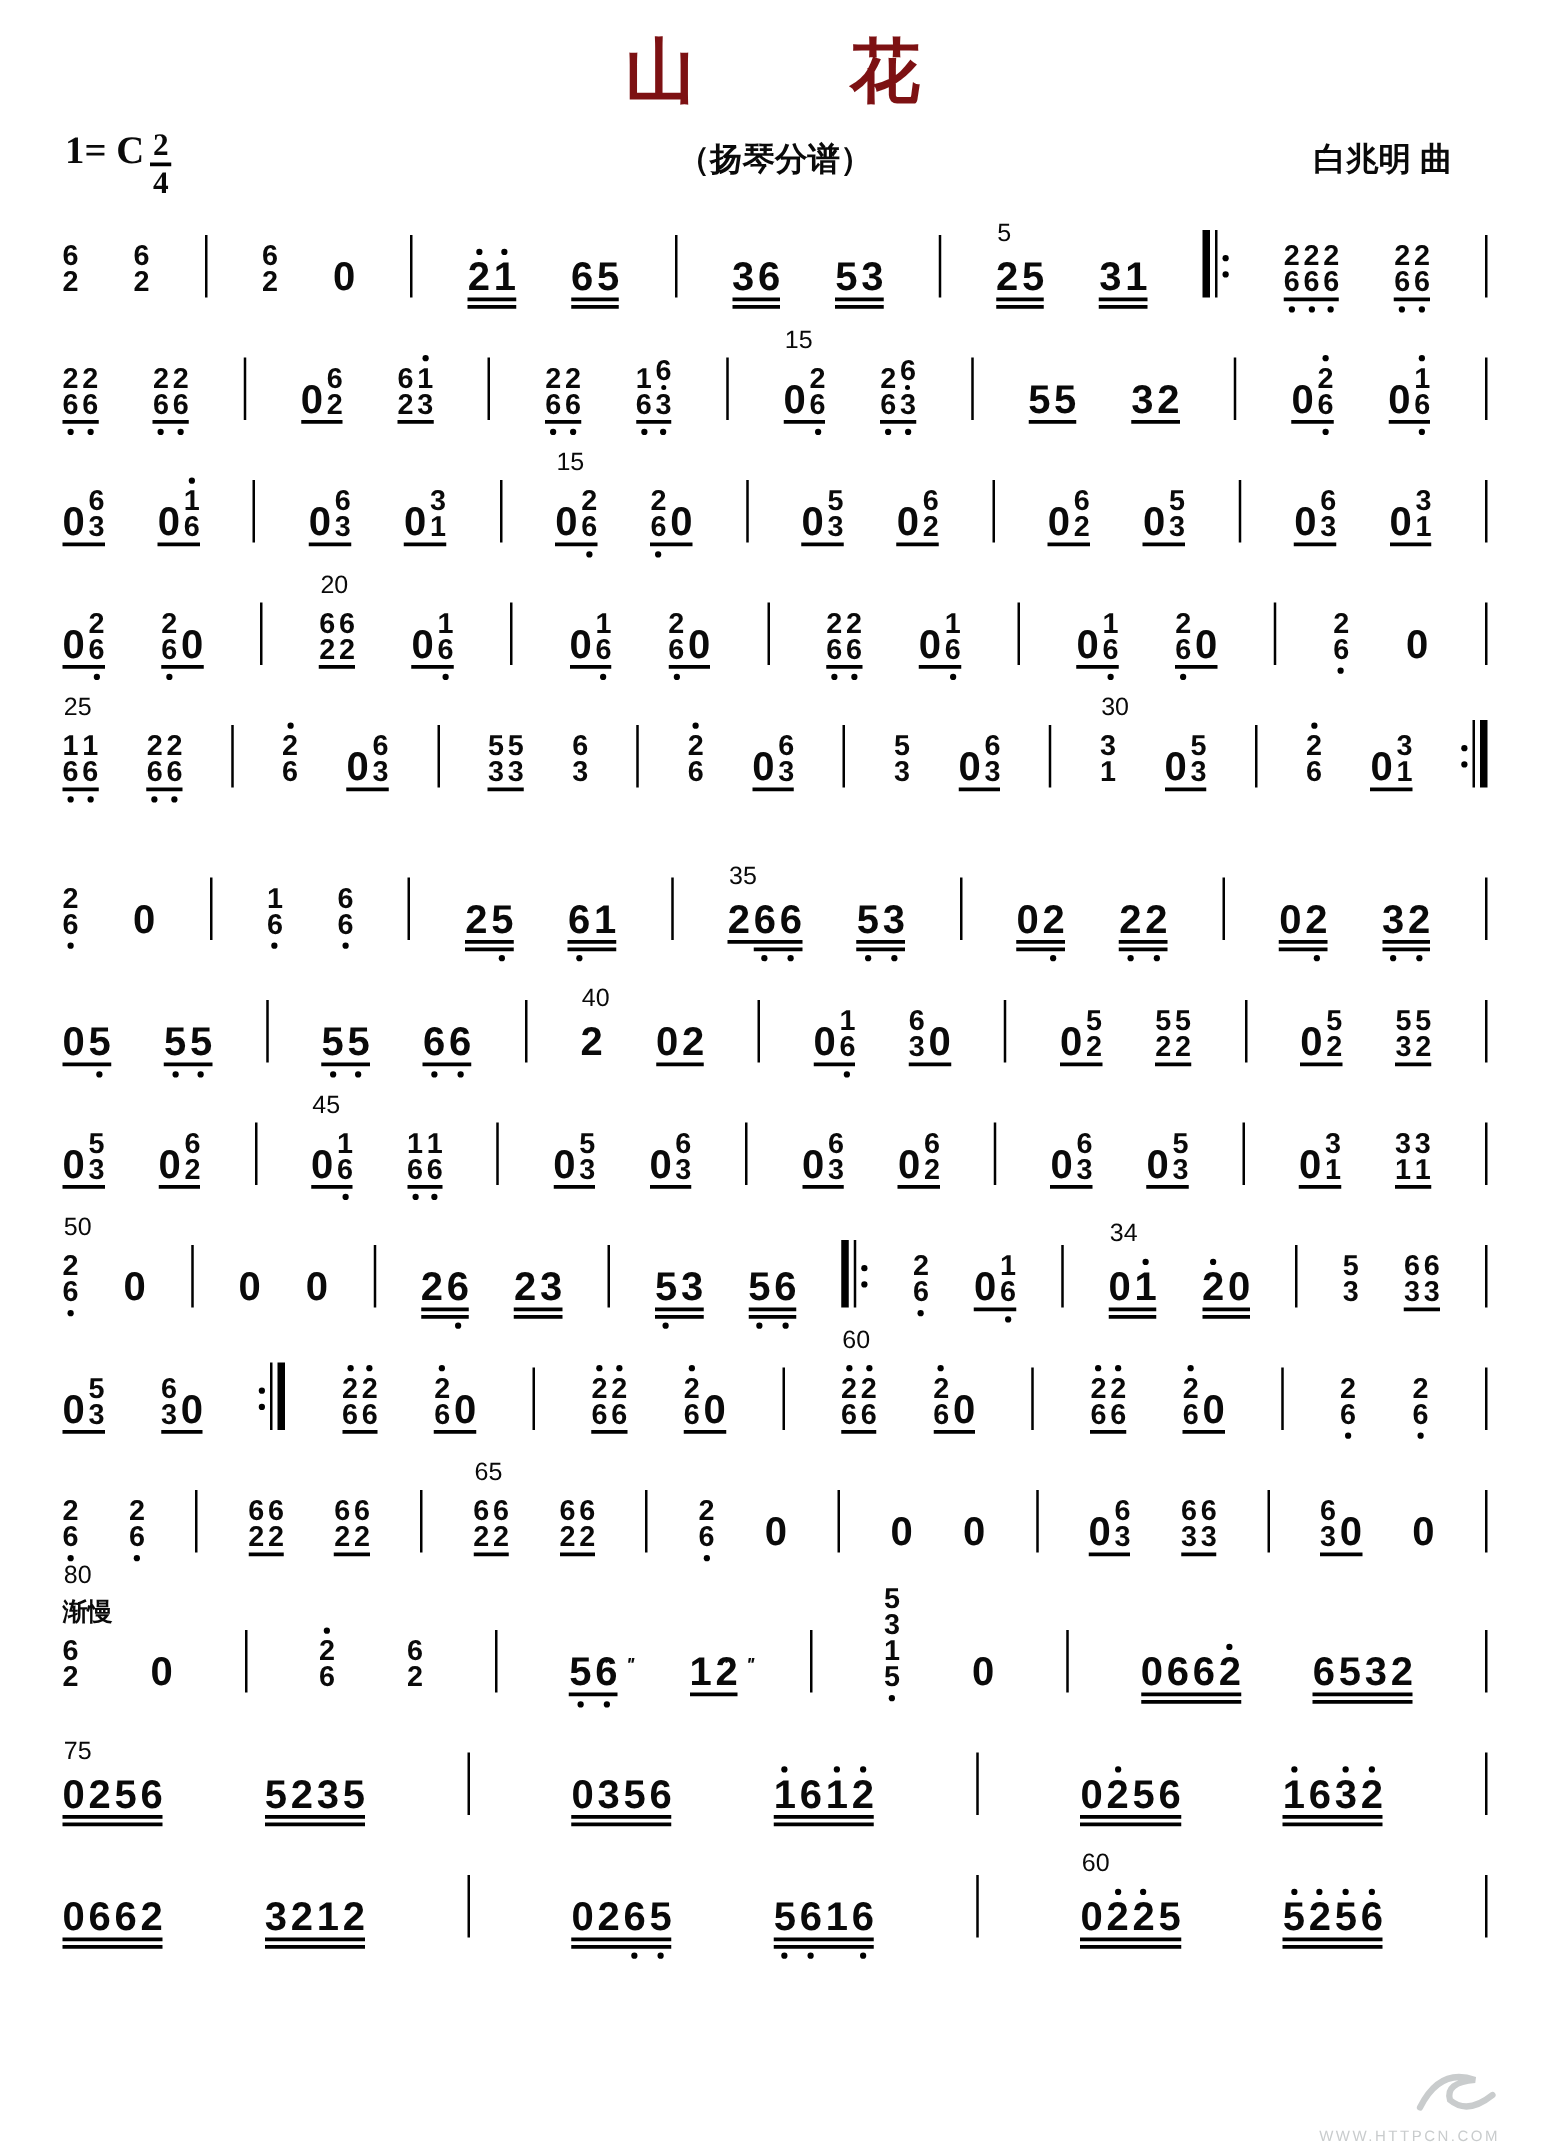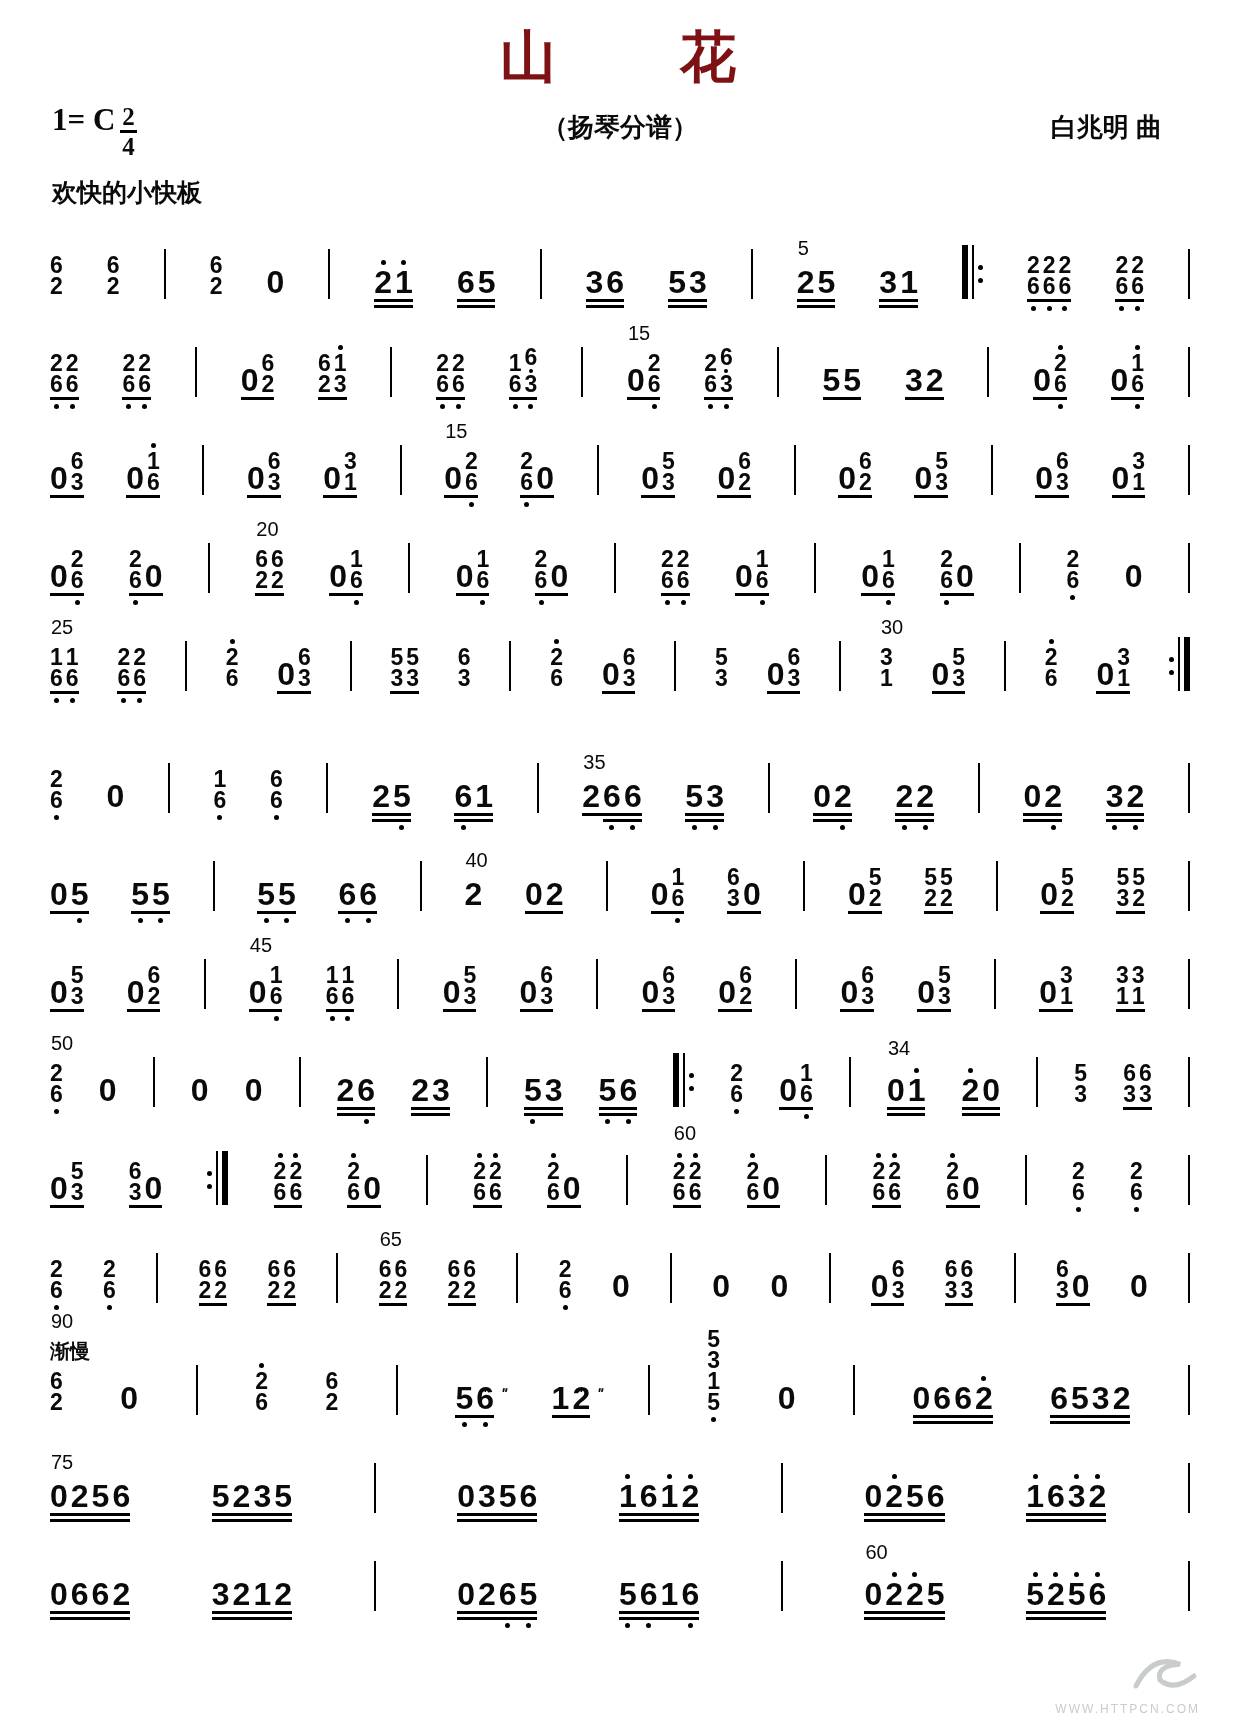--- a/index.html
+++ b/index.html
@@ -62,21 +62,20 @@
     <div class="keysig">
       <span>1= C</span>
       <span class="frac">
         <span class="fnum">2</span>
         <span class="fden">4</span>
       </span>
     </div>
     <div class="subtitle">（扬琴分谱）</div>
     <div class="composer">白兆明 曲</div>
   </div>
-  <div class="tempo">欢快的小快板</div>
   <div class="score">
       <div class="line">
         <div class="grp">
           <div class="cols">
             <div class="col">
               <span class="gw">
                 <span class="gc">6</span>
               </span>
               <span class="gw">
                 <span class="gc">2</span>
@@ -3460,21 +3459,21 @@
             <div class="bd" style="top: 2px;">
               <span class="bdc" style="width: 18px;"></span>
             </div>
           </div>
         </div>
         <div class="bar"></div>
       </div>
       <div class="line" style="margin-top: 34px;">
         <div class="grp">
           <span class="anno">渐慢</span>
-          <span class="mnum hi">90</span>
+          <span class="mnum hi">80</span>
           <div class="cols">
             <div class="col">
               <span class="gw">
                 <span class="gc">6</span>
               </span>
               <span class="gw">
                 <span class="gc">2</span>
               </span>
             </div>
           </div>

